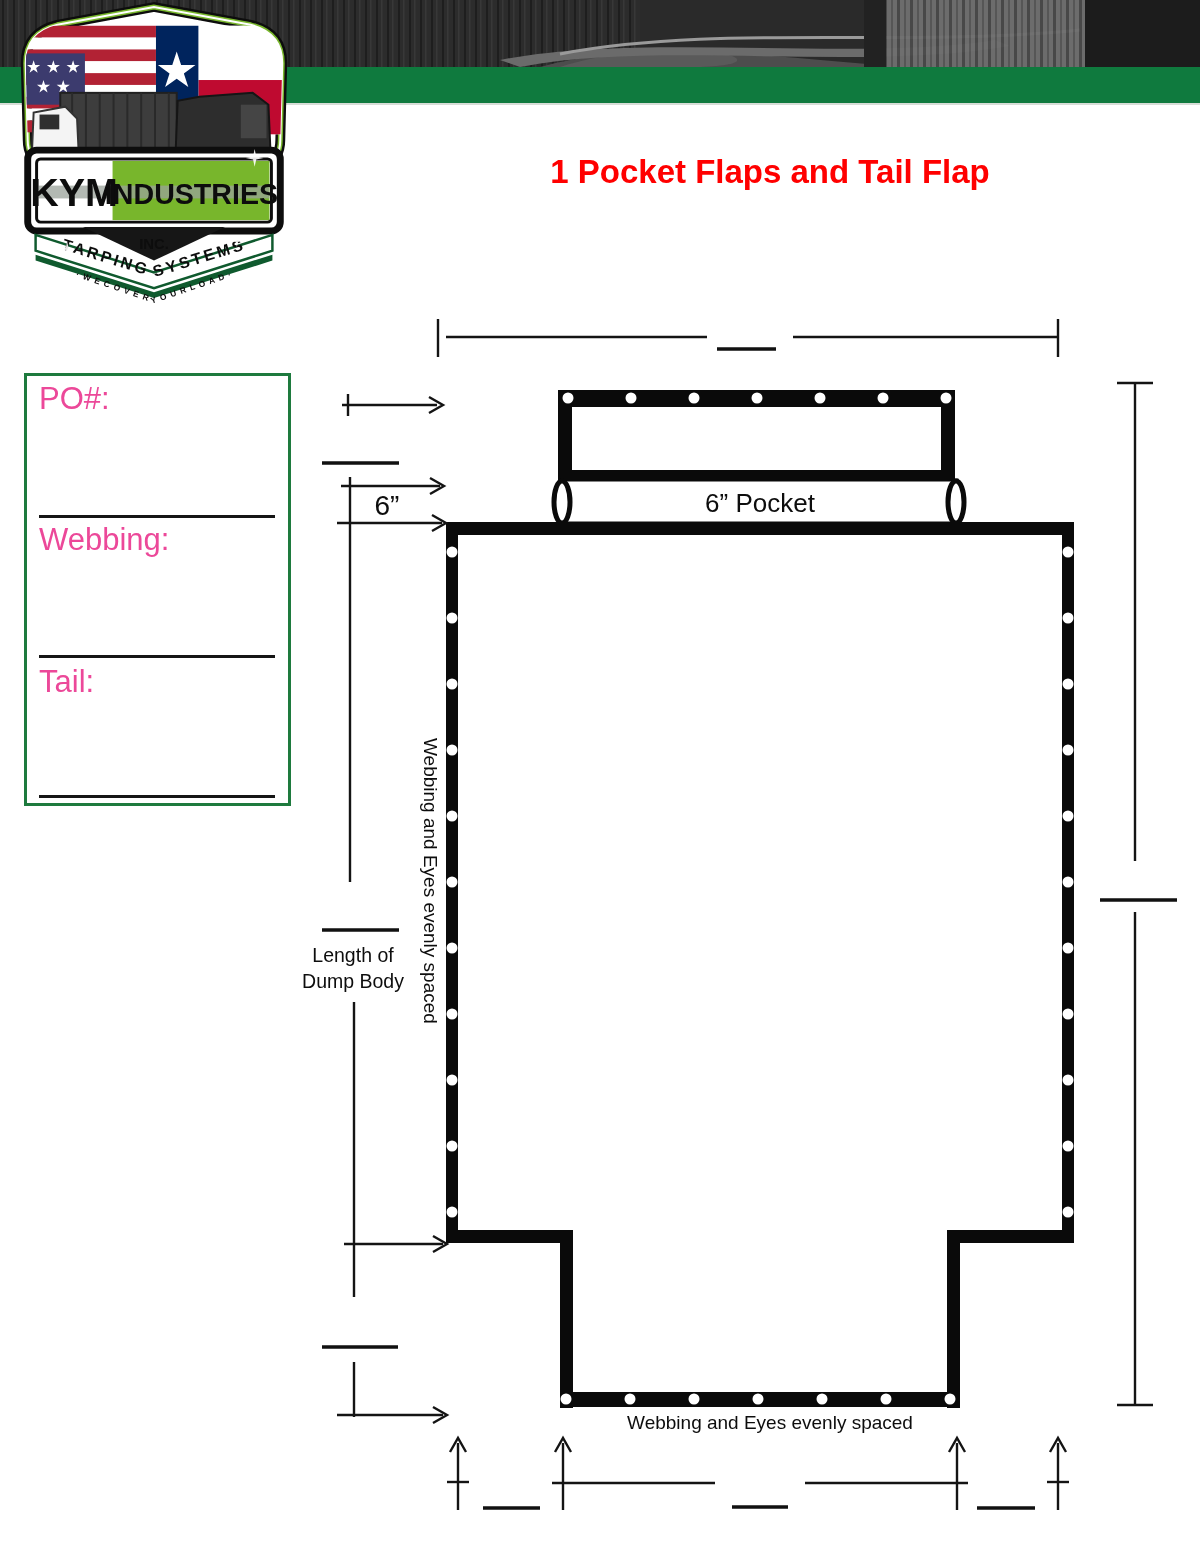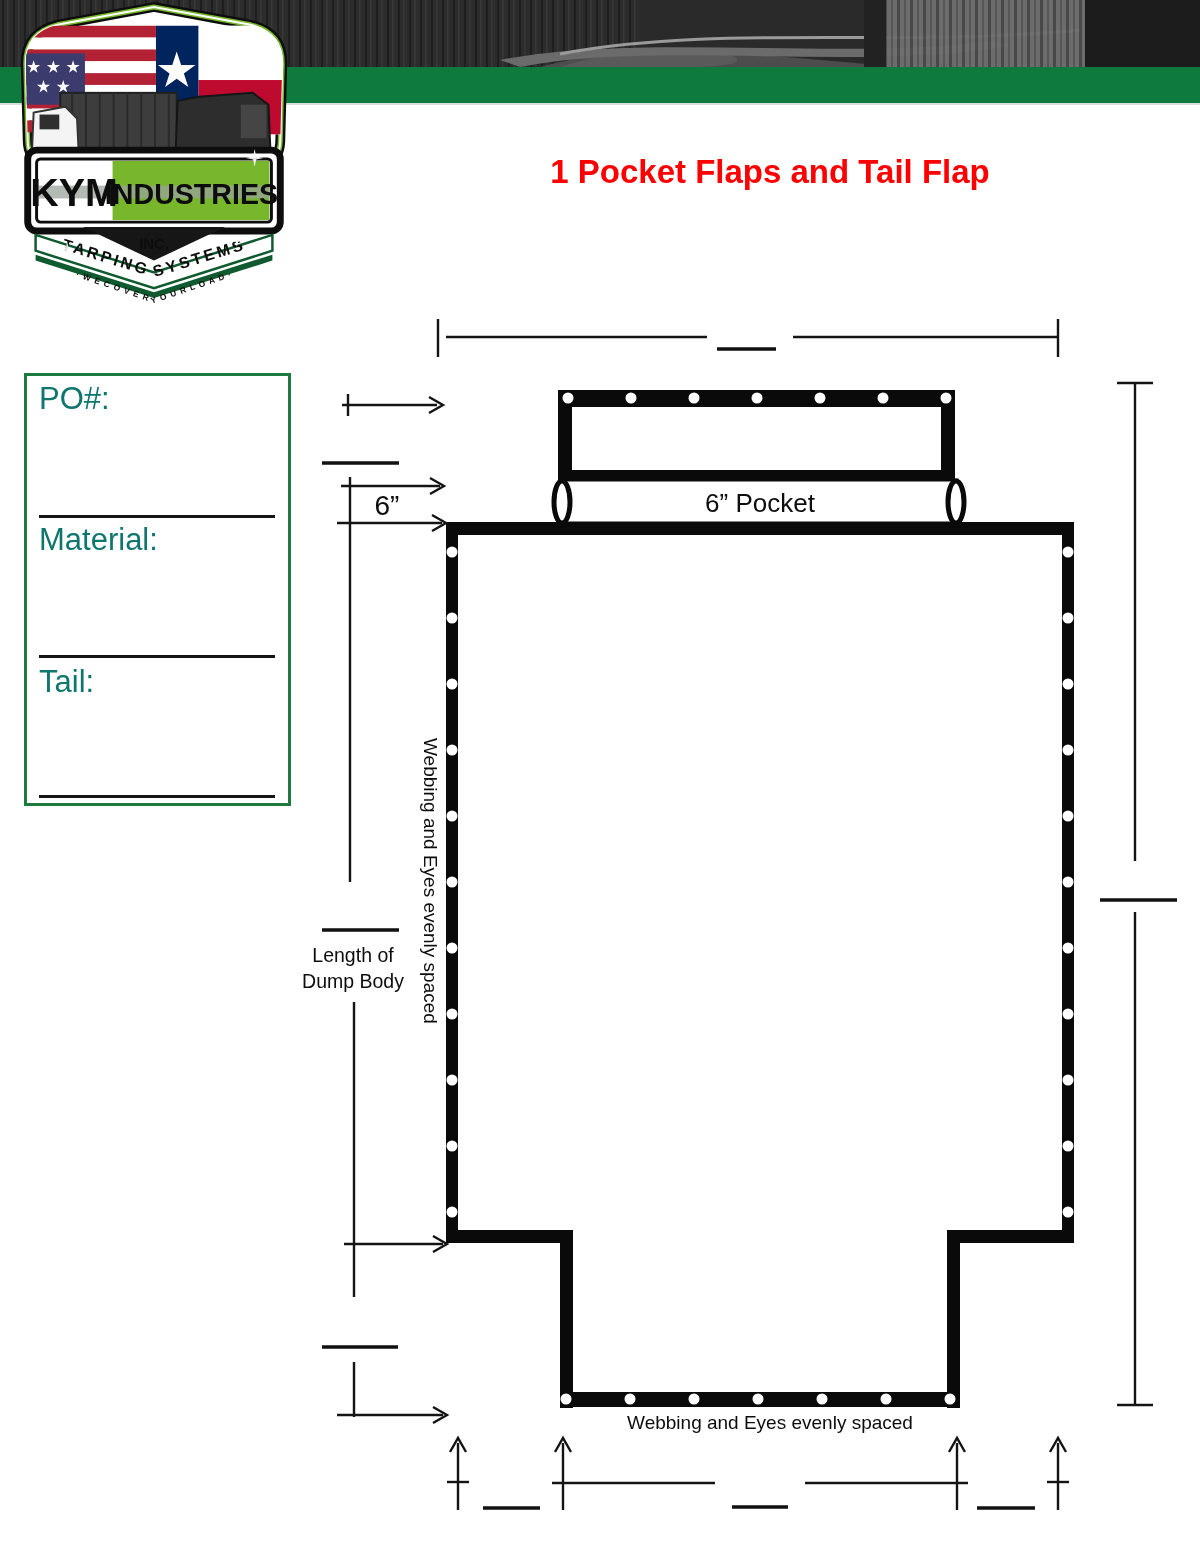--- a/index.html
+++ b/index.html
@@ -7,21 +7,21 @@
        font-family:"Liberation Sans",sans-serif;color:#111;}
   .abs{position:absolute;}
   
   #photo-strip{left:0;top:0;width:1200px;height:67px;background:#262626;}
   #green-bar{left:0;top:67px;width:1200px;height:36px;}
   #green-bar-shadow{left:0;top:103px;width:1200px;height:2px;background:#d7ddd7;}
   #page-title{left:320px;top:153px;width:900px;height:46px;text-align:center;
       font-size:33px;font-weight:bold;letter-spacing:0px;}
   
   #order-box{left:24px;top:373px;width:261px;height:427px;border:3px solid #1e7a3e;background:#fff;}
-  .form-label{position:absolute;left:12px;font-size:31px;color:#0f766e;}
+  .form-label{position:absolute;left:12px;font-size:31px;color:#ec4899;}
   .blank-line{position:absolute;left:12px;width:236px;height:3px;background:#151515;}
   
   #diagram{left:0;top:0;width:1200px;height:1564px;}
   svg text{font-family:"Liberation Sans",sans-serif;fill:#0d0d0d;}
   .dim{stroke:#141414;stroke-width:2.4;fill:none;}
   .dimthick{stroke:#111;stroke-width:3.6;fill:none;}
   .tarp{fill:#0a0a0a;stroke:none;}
 </style>
 </head>
 <body>
@@ -158,21 +158,21 @@
     <textPath href="#mottoPath" startOffset="50%" text-anchor="middle">· W E   C O V E R   Y O U R   L O A D ·</textPath>
   </text>
   <use href="#sparkle" transform="translate(252,158)" fill="#fff" opacity="0.9"></use>
   <use href="#sparkle" transform="translate(62,250) scale(0.8)" fill="#fff" opacity="0.9"></use>
   <use href="#sparkle" transform="translate(234,242) scale(0.7)" fill="#fff" opacity="0.9"></use>
 </svg>
 
 <div class="abs" id="order-box">
   <div class="form-label" style="top:5px">PO#:</div>
   <div class="blank-line" style="top:139px"></div>
-  <div class="form-label" style="top:146px">Material:</div>
+  <div class="form-label" style="top:146px">Webbing:</div>
   <div class="blank-line" style="top:279px"></div>
   <div class="form-label" style="top:288px">Tail:</div>
   <div class="blank-line" style="top:419px"></div>
 </div>
 
 <svg class="abs" id="diagram" viewBox="0 0 1200 1564">
 
   <g>
     <line class="dim" x1="438" y1="319" x2="438" y2="357"></line>
     <line class="dim" x1="1058" y1="319" x2="1058" y2="357"></line>

